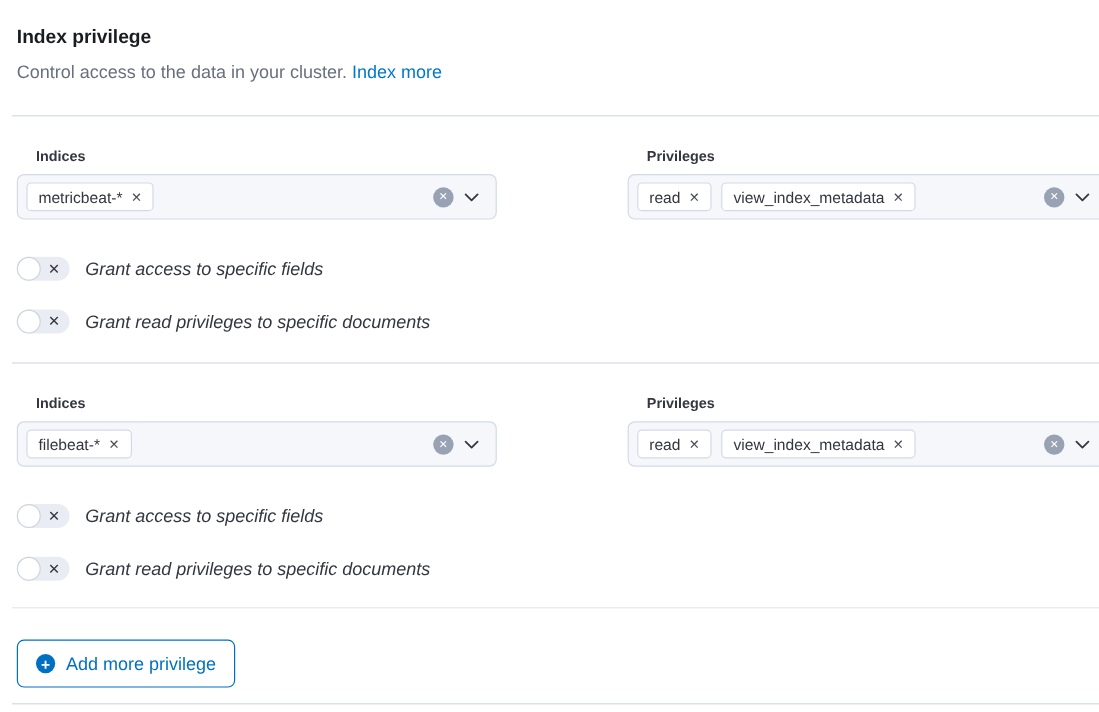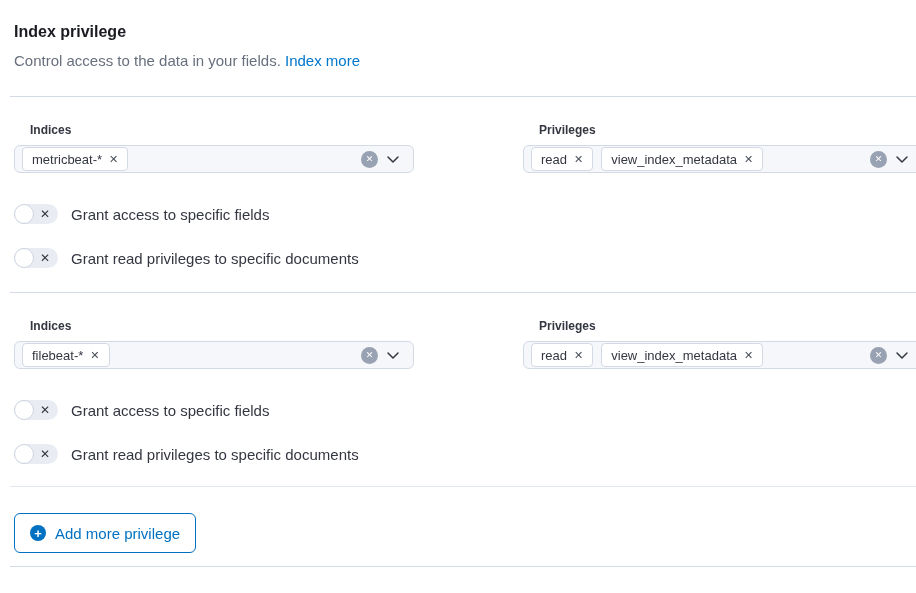--- a/index.html
+++ b/index.html
@@ -50,21 +50,21 @@
     font-size: 12px;
     line-height: 15px;
     font-weight: 700;
     color: #343741;
     display: block;
   }
 
   .combo-row { margin-top: 7px; }
   .combo {
     position: relative;
-    height: 28px;
+    height: 38px;
     background: #f5f7fa;
     border: 1px solid #d3dae6;
     border-radius: 6px;
     display: flex;
     align-items: center;
     padding: 0 42px 0 7px;
     cursor: text;
   }
   .tag {
     background: #ffffff;
@@ -139,21 +139,21 @@
     height: 20px;
     border-radius: 50%;
     background: #ffffff;
     border: 1px solid #cdd3df;
   }
   .switch .off-x {
     font-size: 12px;
     line-height: 1;
     color: #343741;
   }
-  .toggle-label { font-size: 15px; color: #343741; }
+  .toggle-label { font-size: 15px; color: #343741; font-style: italic; }
 
   .add-btn {
     margin: 26px 0 0 14px;
     display: inline-flex;
     align-items: center;
     gap: 9px;
     height: 40px;
     padding: 0 15px;
     background: #ffffff;
     border: 1px solid #0071c2;
@@ -178,21 +178,21 @@
     justify-content: center;
   }
 </style>
 </head>
 <body>
 
 
 
 
 <h3 class="page-title">Index privilege</h3>
-<p class="page-desc"><span>Control access to the data in your fields.</span>
+<p class="page-desc"><span>Control access to the data in your cluster.</span>
   <a class="learn-more">Index more</a></p>
 
 <hr class="rule r1">
 
 
 <div class="cols labels-row">
   <div class="col first">
       <label class="field-label">Indices</label>
     </div>
   <div class="col">

